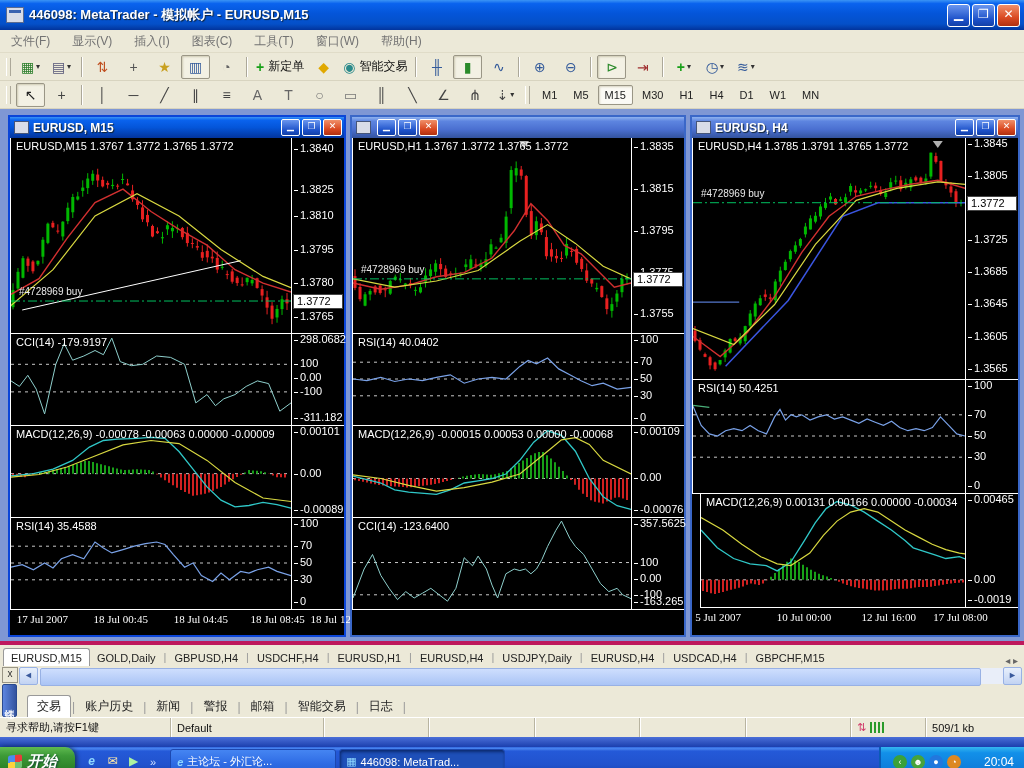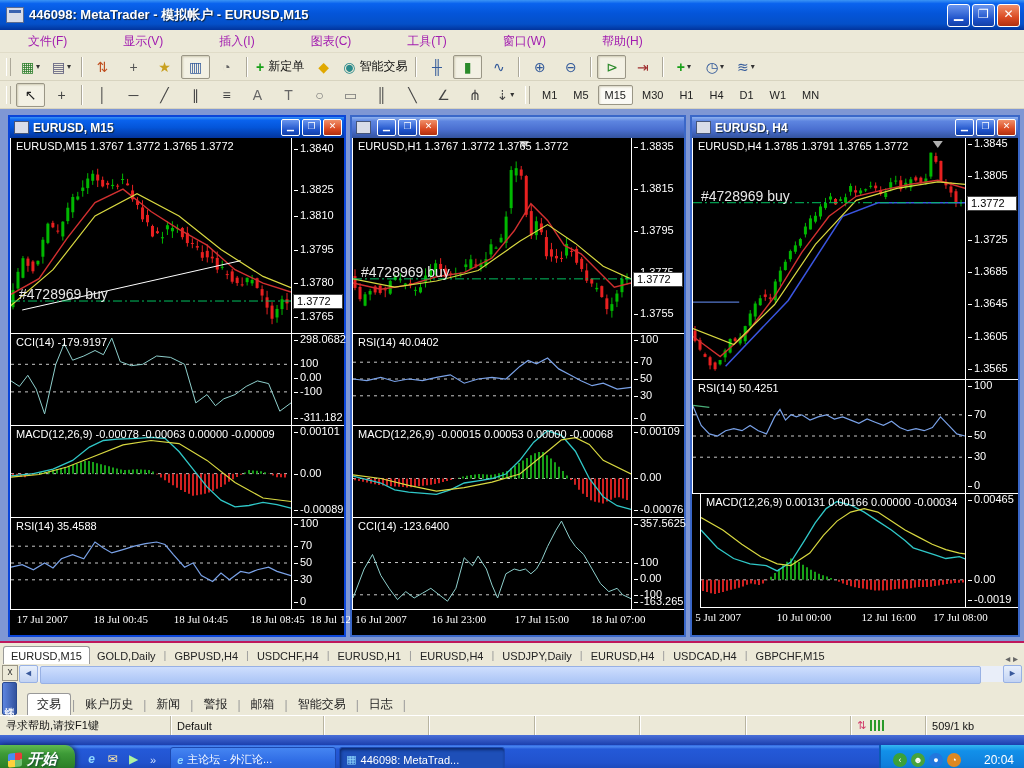--- a/index.html
+++ b/index.html
@@ -11,21 +11,21 @@
   .app-icon{width:16px;height:14px;margin:0 5px 0 2px;background:#d8dce8;border:1px solid #5a6a90;
     display:inline-block;position:relative;}
   .app-icon::after{content:"";position:absolute;left:2px;right:2px;top:2px;height:3px;background:#3a62b0;}
   .title-text{color:#fff;font-weight:bold;font-size:13px;text-shadow:1px 1px 1px #123;white-space:nowrap;flex:1;}
   .win-btns{display:flex;gap:2px;}
   .wbtn{width:21px;height:21px;border-radius:3px;border:1px solid #fff;color:#fff;font-size:12px;
     line-height:19px;text-align:center;background:linear-gradient(180deg,#6a96ef,#1c50c8 70%,#1240a8);}
   .wbtn.close{background:linear-gradient(180deg,#f0906a,#da4a22 60%,#b03010);}
   
   .menubar{height:22px;display:flex;align-items:center;background:#ECE9D8;border-bottom:1px solid #e0dcc8;font-size:12px;}
-  .menu-item{padding:2px 28px;color:#a21caf;}
+  .menu-item{padding:2px 11px;color:#737373;}
   .toolbar{height:27px;display:flex;align-items:center;background:#ECE9D8;border-bottom:1px solid #d8d4c0;padding-left:2px;}
   .grip{width:3px;height:18px;margin:0 4px;border-left:1px solid #fff;border-right:1px solid #ACA899;}
   .tbsep{width:1px;height:20px;background:#ACA899;border-right:1px solid #fff;margin:0 4px;}
   .tbbtn{height:22px;min-width:23px;display:inline-flex;align-items:center;justify-content:center;
     margin:0 1px;border:1px solid transparent;border-radius:2px;font-size:14px;padding:0 2px;}
   .tbbtn.pressed{background:#f3f1e4;border:1px solid #9a9686;box-shadow:inset 1px 1px 2px #cfcab4;}
   .tbbtn .glyph{line-height:20px;}
   .tbbtn .tblabel{font-size:12px;margin-left:4px;color:#111;}
   .tbbtn .drop{font-size:8px;color:#333;margin-left:2px;}
   .pbtn{font-size:11px;padding:3px 6px;margin:0 1px;color:#222;border:1px solid transparent;border-radius:2px;}
@@ -40,29 +40,29 @@
   .cw-icon{width:13px;height:11px;background:#d8dce8;border:1px solid #45557a;margin:0 4px 0 2px;}
   .cw-text{color:#fff;font-weight:bold;font-size:12px;flex:1;text-shadow:1px 1px 1px #123;white-space:nowrap;}
   .cwbtn{width:17px;height:15px;border-radius:2px;border:1px solid #fff;color:#fff;font-size:9px;line-height:13px;
     text-align:center;margin-left:2px;background:linear-gradient(180deg,#6a96ef,#1c50c8 70%,#1240a8);}
   .cwbtn.close{background:linear-gradient(180deg,#f0906a,#da4a22 60%,#b03010);}
   .chart-body{height:497px;background:#000;display:flex;flex-direction:column;}
   .pane{display:flex;border-bottom:1px solid #fff;box-sizing:border-box;}
   .pane-content{flex:1;position:relative;overflow:hidden;border-left:1px solid #fff;border-right:1px solid #fff;}
   .pane-axis{width:52px;position:relative;background:#000;}
   .pane-label{position:absolute;top:2px;left:5px;font-size:11px;color:#fff;z-index:3;white-space:nowrap;}
-  .order-label{position:absolute;left:8px;font-size:14px;color:#e8e8e8;z-index:3;white-space:nowrap;}
+  .order-label{position:absolute;left:8px;font-size:10px;color:#e8e8e8;z-index:3;white-space:nowrap;}
   .axlbl{position:absolute;left:8px;font-size:11px;color:#fff;white-space:nowrap;}
   .axlbl::before{content:"";position:absolute;left:-6px;top:7px;width:4px;border-top:1px solid #fff;}
   .price-tag{position:absolute;left:1px;right:1px;background:#fff;color:#000;font-size:11px;line-height:13px;
     padding-left:3px;z-index:5;border:1px solid #444;}
   .time-axis{flex:1;min-height:16px;position:relative;background:#000;color:#fff;font-size:11px;}
   .time-lbl{position:absolute;top:3px;white-space:nowrap;font-family:Liberation Serif, serif;}
   
-  .symtabs{height:21px;background:#ECE9D8;display:flex;align-items:flex-end;padding-left:3px;border-top:2px solid #be185d;font-size:11px;}
+  .symtabs{height:21px;background:#ECE9D8;display:flex;align-items:flex-end;padding-left:3px;border-top:4px solid #be185d;font-size:11px;}
   .symtab{padding:3px 7px 2px;color:#222;white-space:nowrap;}
   .symtab.active{background:#fff;border:1px solid #999;border-bottom:none;border-radius:3px 3px 0 0;}
   .tabdiv{color:#999;padding:3px 1px;}
   .symscroll{margin-left:auto;padding:0 6px;color:#666;font-size:10px;}
   
   .terminal{height:51px;background:#ECE9D8;display:grid;grid-template-columns:19px 1fr;grid-template-rows:18px 1fr;}
   .term-close{width:14px;height:14px;margin:1px 2px;border:1px solid #9a9686;background:#ECE9D8;font-size:10px;
     line-height:12px;text-align:center;color:#333;}
   .term-side{writing-mode:vertical-rl;font-size:10px;color:#fff;background:linear-gradient(90deg,#5d85e0,#33539e);
     border:1px solid #2a4a90;margin:0 2px;text-align:center;border-radius:2px;}
@@ -765,26 +765,20 @@
                 <polyline points="0.0,80.0 11.1,51.0 19.5,36.5 27.8,57.4 36.1,70.3 44.5,81.6 52.8,73.6 61.2,80.0 69.5,75.2 77.8,70.3 86.2,76.8 94.5,83.2 102.9,70.3 111.2,39.7 119.5,47.8 125.1,38.1 133.4,51.0 139.0,67.1 144.6,80.0 152.9,55.8 161.2,51.0 166.8,52.6 172.4,51.0 177.9,55.8 183.5,51.0 189.0,41.3 194.6,28.4 202.9,12.3 208.5,3.1 216.8,20.3 222.4,28.4 230.7,36.5 239.1,51.0 247.4,65.5 255.8,73.6 264.1,70.3 269.7,76.8 278.0,80.7" fill="none" stroke="#8fd0cd" stroke-width="1"></polyline>
               </svg><div class="pane-label">CCI(14) -123.6400</div></div>
             <div class="pane-axis">
               <div class="axlbl" style="top: -1px;">357.5625</div>
               <div class="axlbl" style="top: 37.5401px;">100</div>
               <div class="axlbl" style="top: 53.6683px;">0.00</div>
               <div class="axlbl" style="top: 69.7965px;">-100</div>
               <div class="axlbl" style="top: 77px;">-163.265</div>
             </div>
           </div>
-          <div class="time-axis">
-            <div class="time-lbl" style="left: 1%;">16 Jul 2007</div>
-            <div class="time-lbl" style="left: 24%;">16 Jul 23:00</div>
-            <div class="time-lbl" style="left: 49%;">17 Jul 15:00</div>
-            <div class="time-lbl" style="left: 72%;">18 Jul 07:00</div>
-          </div>
         </div>
     </div>
     <div class="chart-win" style="left:690px;width:330px">
       <div class="cw-title">
         <span class="cw-icon"></span>
         <span class="cw-text">EURUSD, H4</span>
         <span class="cwbtn">▁</span>
         <span class="cwbtn">❐</span>
         <span class="cwbtn close">✕</span>
       </div>

